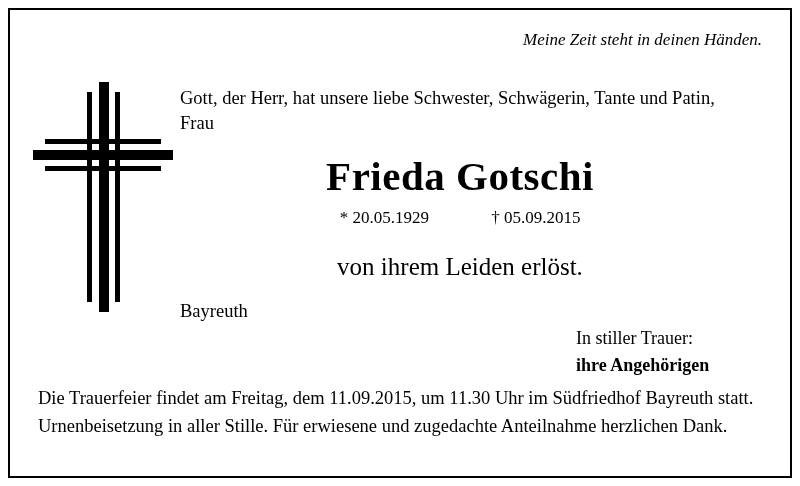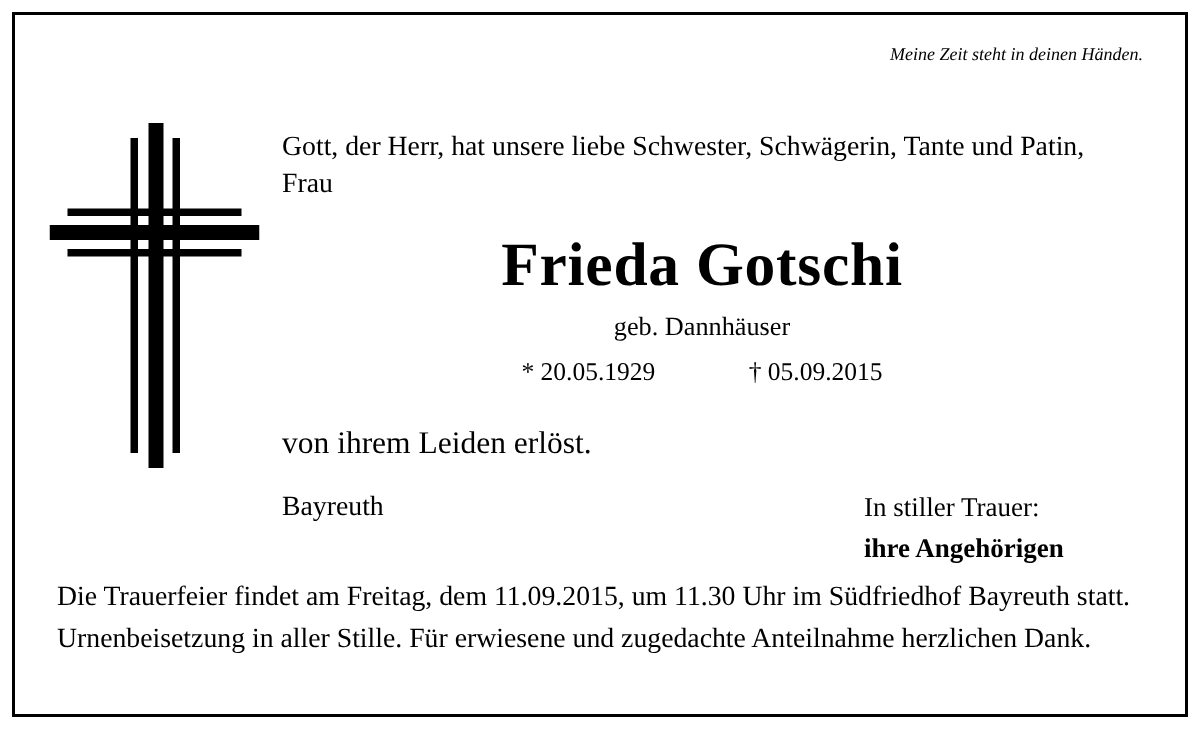--- a/index.html
+++ b/index.html
@@ -26,40 +26,40 @@
     box-sizing: border-box;
   }
 
   
   .epigraph {
     position: absolute;
     right: 38px;
     top: 28px;
     text-align: right;
     font-style: italic;
-    font-size: 12px;
+    font-size: 17px;
     line-height: 1.45;
   }
   .epigraph .src {
     display: block;
   }
 
   
   .cross-wrap {
     position: absolute;
     left: 33px;
     top: 82px;
     width: 140px;
     height: 230px;
   }
 
   
   .body-col {
     position: absolute;
-    left: 188px;
+    left: 180px;
     top: 86px;
     width: 560px;
     font-family: Liberation Serif, serif;
   }
   .intro {
     font-size: 18.5px;
     line-height: 1.35;
     margin: 0;
   }
   .name {
@@ -77,22 +77,23 @@
   }
   .dates {
     text-align: center;
     font-size: 17px;
     margin: 10px 0 0 0;
   }
   .dates .birth { margin-right: 48px; }
   .dates .death { margin-left: 10px; }
 
   .released {
-    font-size: 21px;
+    font-size: 25px;
     margin: 25px 0 0 0;
+    text-align: center;
   }
   .city {
     font-size: 18.5px;
     margin: 20px 0 0 0;
   }
 
   .mourning {
     position: absolute;
     left: 576px;
     top: 325px;
@@ -136,21 +137,20 @@
 
       <rect x="0" y="68" width="140" height="10" fill="#000000"></rect>
       <rect x="12" y="84" width="116" height="5" fill="#000000"></rect>
       <rect x="12" y="57" width="116" height="5" fill="#000000"></rect>
     </svg>
   </div>
 
   <div class="body-col">
     <p class="intro">Gott, der Herr, hat unsere liebe Schwester, Schwägerin, Tante und Patin, Frau</p>
     <p class="name">Frieda Gotschi</p>
-    <p class="maiden">geb. Dannhäuser</p>
     <p class="dates">
       <span class="birth">* 20.05.1929</span>
       <span class="death">† 05.09.2015</span>
     </p>
     <p class="released">von ihrem Leiden erlöst.</p>
     <p class="city">Bayreuth</p>
   </div>
 
   <div class="mourning">
     <span>In stiller Trauer:</span>

